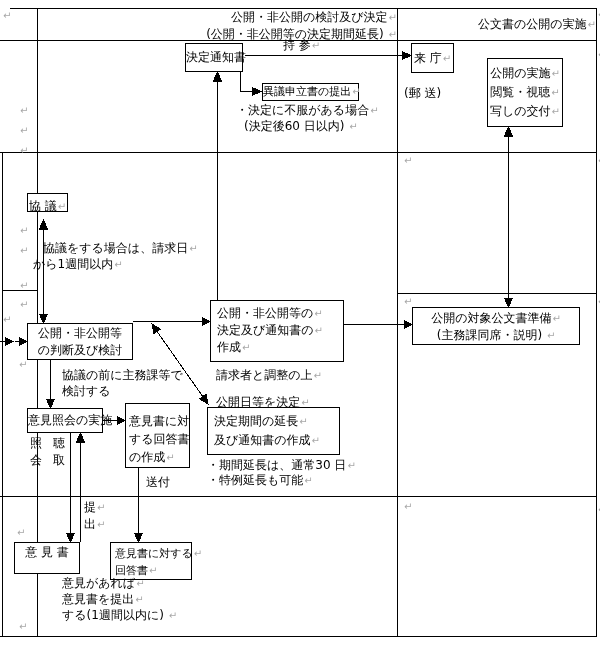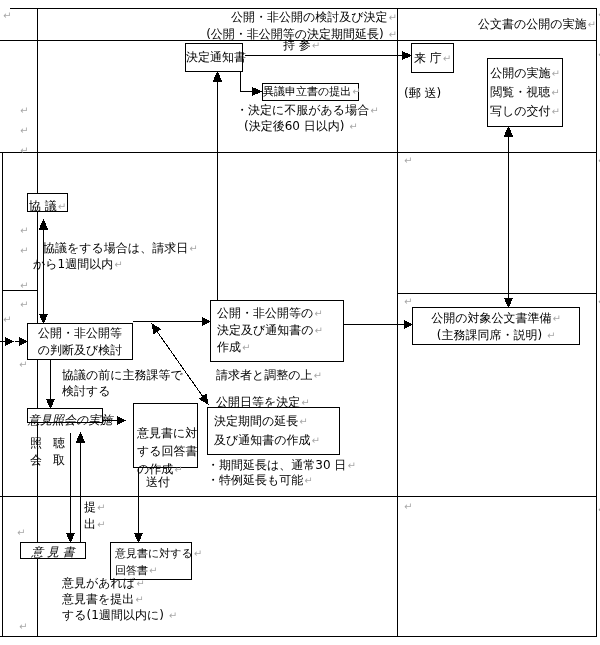--- a/index.html
+++ b/index.html
@@ -95,42 +95,42 @@
   <div class="box ctr" style="left:262px;top:83px;width:97px;height:18px;line-height:16px;font-size:11px;text-align:center;">
     <div class="bl">異議申立書の提出<span class="pm">↵</span></div>
   </div>
   <div class="box ctr" style="left:27px;top:193px;width:41px;height:19px;line-height:25px;">
     <div class="bl">協 議<span class="pm">↵</span></div>
   </div>
   <div class="box ctr" style="left:27px;top:323px;width:106px;height:37px;padding-top:1px;line-height:17px;">
     <div class="bl">公開・非公開等</div>
     <div class="bl">の判断及び検討</div>
   </div>
-  <div class="box ctr" style="left:27px;top:408px;width:76px;height:15px;line-height:23px;font-style:italic;">
+  <div class="box ctr" style="left:27px;top:408px;width:76px;height:25px;line-height:23px;">
     <div class="bl">意見照会の実施</div>
   </div>
   <div class="box" style="left:210px;top:300px;width:134px;height:62px;padding:4px 6px;line-height:17px;">
     <div class="bl">公開・非公開等の<span class="pm">↵</span></div>
     <div class="bl">決定及び通知書の<span class="pm">↵</span></div>
     <div class="bl">作成<span class="pm">↵</span></div>
   </div>
   <div class="box" style="left:207px;top:407px;width:133px;height:48px;padding:4px 6px;line-height:18px;">
     <div class="bl">決定期間の延長<span class="pm">↵</span></div>
     <div class="bl">及び通知書の作成<span class="pm">↵</span></div>
   </div>
   <div class="box ctr" style="left:412px;top:307px;width:168px;height:38px;padding-top:2px;line-height:16px;">
     <div class="bl">公開の対象公文書準備<span class="pm">↵</span></div>
     <div class="bl">(主務課同席・説明) <span class="pm">↵</span></div>
   </div>
-  <div class="box" style="left:125px;top:403px;width:65px;height:65px;padding:20px 3px;line-height:18px;margin-left:8px;">
+  <div class="box" style="left:125px;top:403px;width:65px;height:65px;padding:8px 3px;line-height:18px;">
     <div class="bl">意見書に対</div>
     <div class="bl">する回答書</div>
     <div class="bl">の作成<span class="pm">↵</span></div>
   </div>
-  <div class="box ctr" style="left:20px;top:542px;width:66px;height:17px;line-height:18px;font-style:italic;">
+  <div class="box ctr" style="left:14px;top:542px;width:66px;height:32px;line-height:18px;">
     <div class="bl">意 見 書</div>
   </div>
   <div class="box" style="left:110px;top:542px;width:82px;height:38px;padding:2px 4px;line-height:17px;font-size:11px;">
     <div class="bl">意見書に対する<span class="pm">↵</span></div>
     <div class="bl">回答書<span class="pm">↵</span></div>
   </div>
 
   <span class="lbl" style="left:283px;top:38px;">持 参<span class="pm">↵</span></span>
   <span class="lbl" style="left:404px;top:86px;">(郵 送)</span>
   <span class="lbl" style="left:236px;top:103px;">・決定に不服がある場合<span class="pm">↵</span></span>

